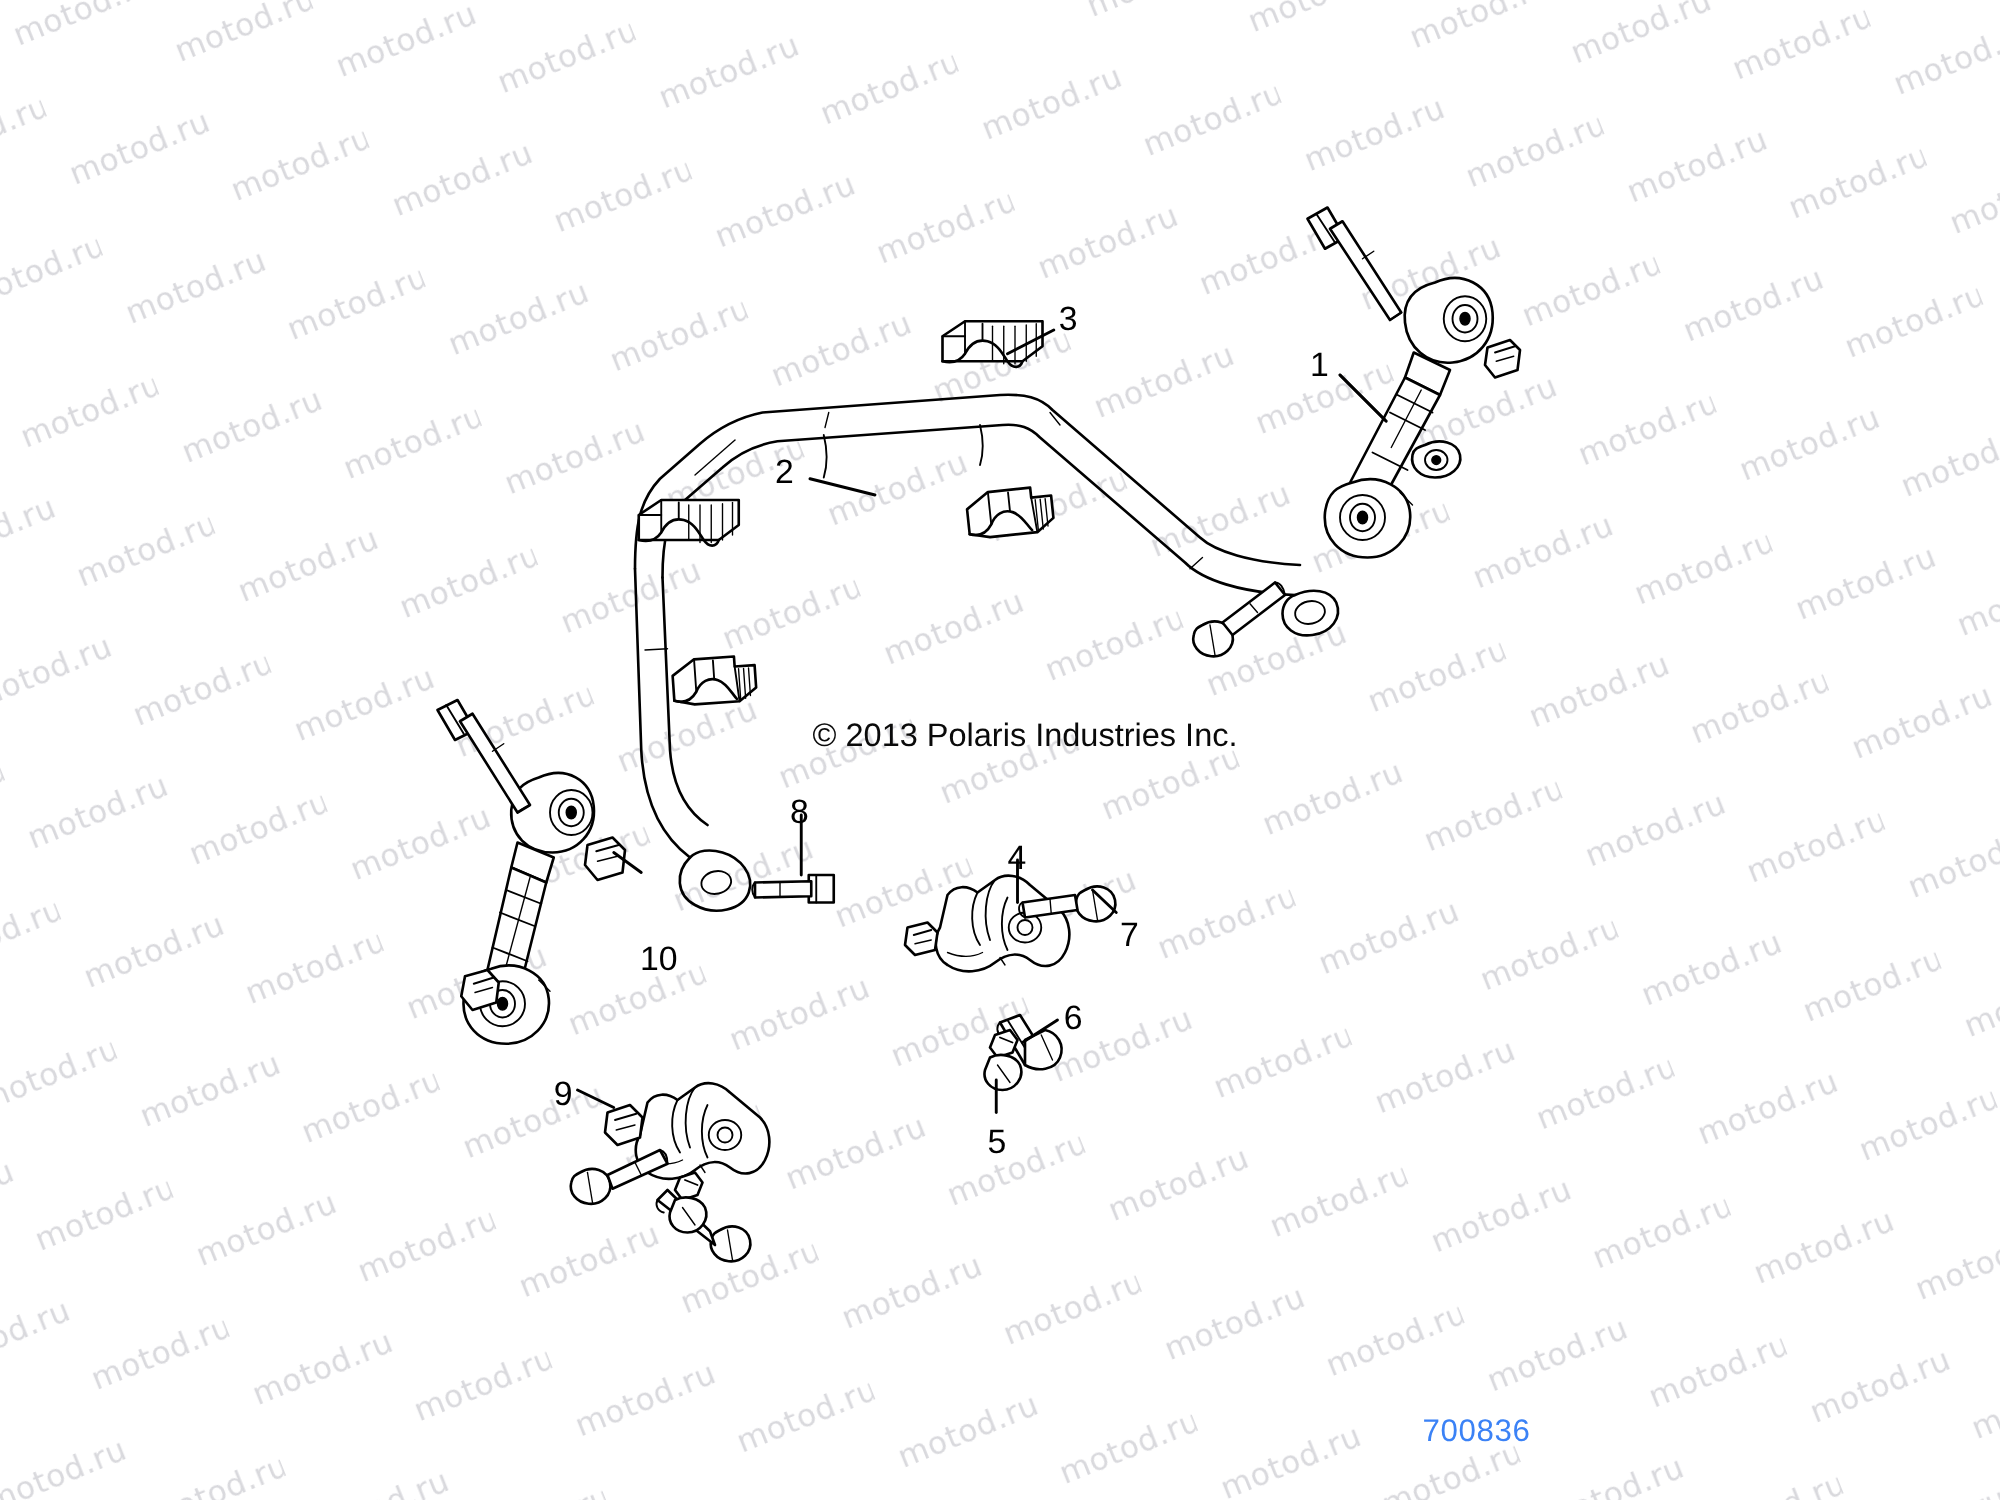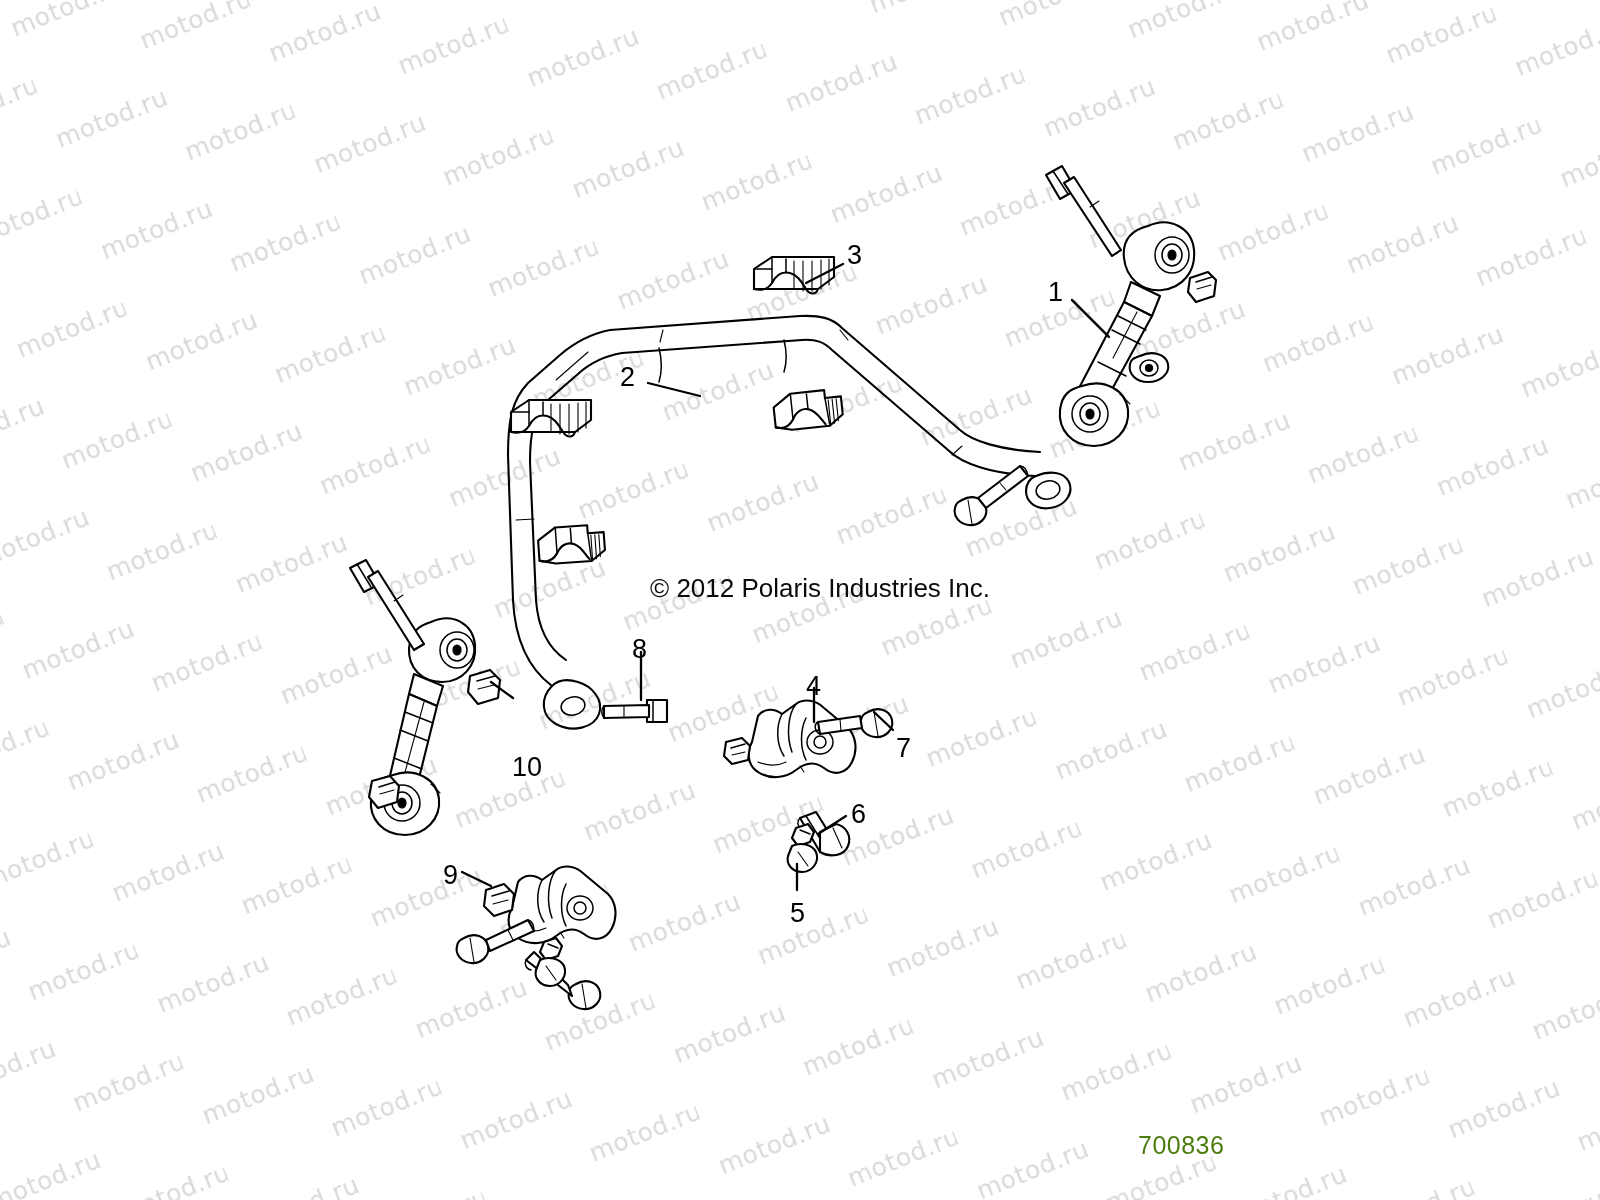--- a/index.html
+++ b/index.html
@@ -108,21 +108,21 @@
     font-size: 26px;
     color: #0a0a0a;
     white-space: nowrap;
   }
   #part-number {
     position: absolute;
     left: 1138px;
     top: 1131px;
     font-family: "Liberation Sans", sans-serif;
     font-size: 25px;
-    color: #4d7c0f;
+    color: #3b82f6;
     letter-spacing: 0.5px;
     white-space: nowrap;
   }
 </style>
 </head>
 <body>
 
 <div id="page">
 
   <svg id="watermark-layer" viewBox="0 0 1600 1200" xmlns="http://www.w3.org/2000/svg">
@@ -465,18 +465,18 @@
     <div class="callout" style="left:620px; top:364px;">2</div>
     <div class="callout" style="left:847px; top:242px;">3</div>
     <div class="callout" style="left:806px; top:673px;">4</div>
     <div class="callout" style="left:790px; top:900px;">5</div>
     <div class="callout" style="left:851px; top:801px;">6</div>
     <div class="callout" style="left:896px; top:735px;">7</div>
     <div class="callout" style="left:632px; top:636px;">8</div>
     <div class="callout" style="left:443px; top:862px;">9</div>
     <div class="callout" style="left:512px; top:706px;margin-top:48px;">10</div>
 
-    <div id="copyright">© 2012 Polaris Industries Inc.</div>
+    <div id="copyright">© 2013 Polaris Industries Inc.</div>
 
     <div id="part-number">700836</div>
   </div>
 
 </div>
 
 </body></html>

